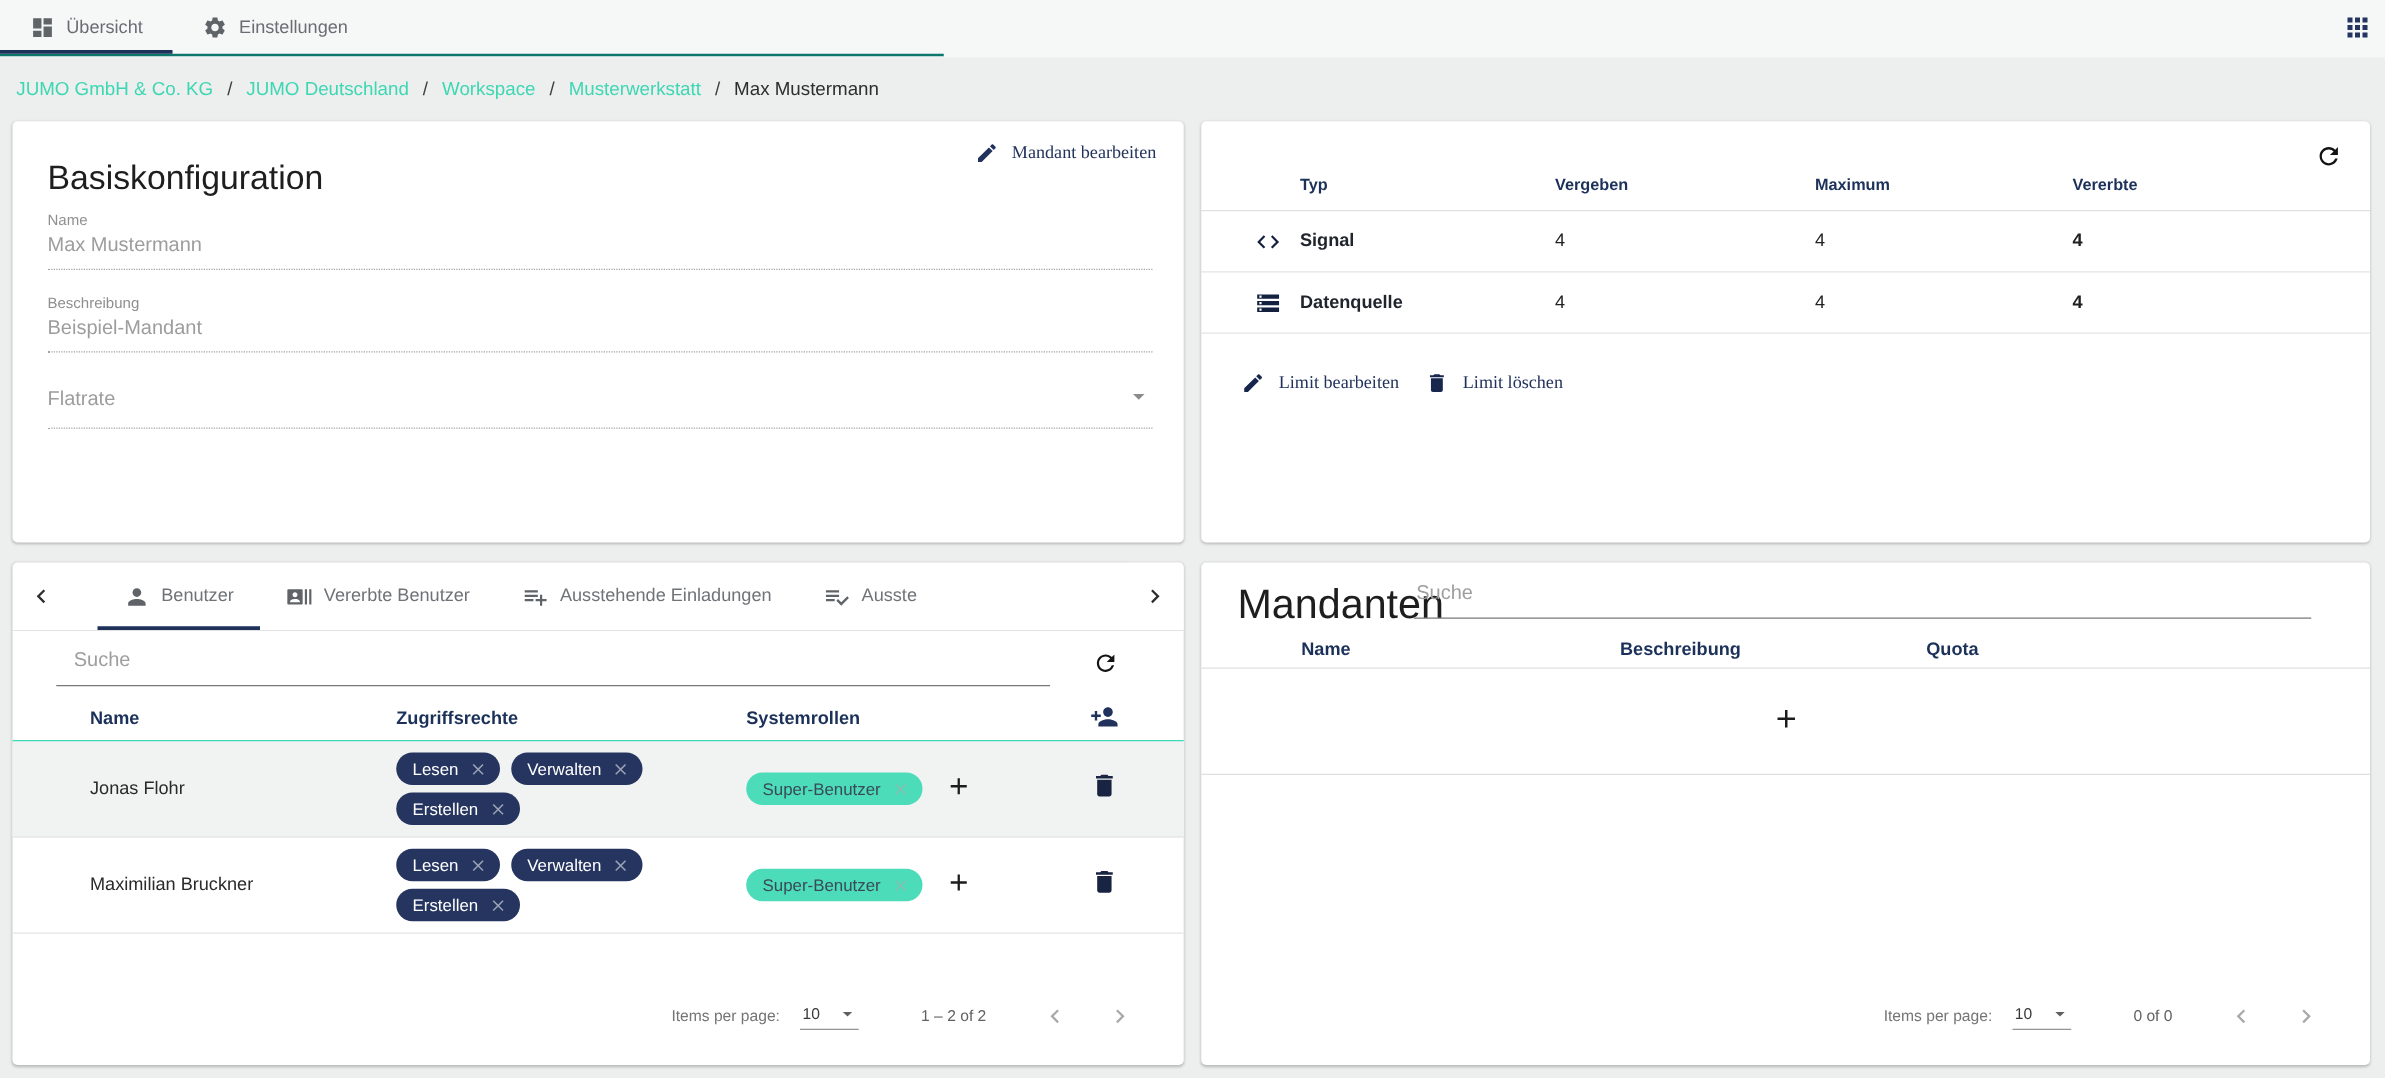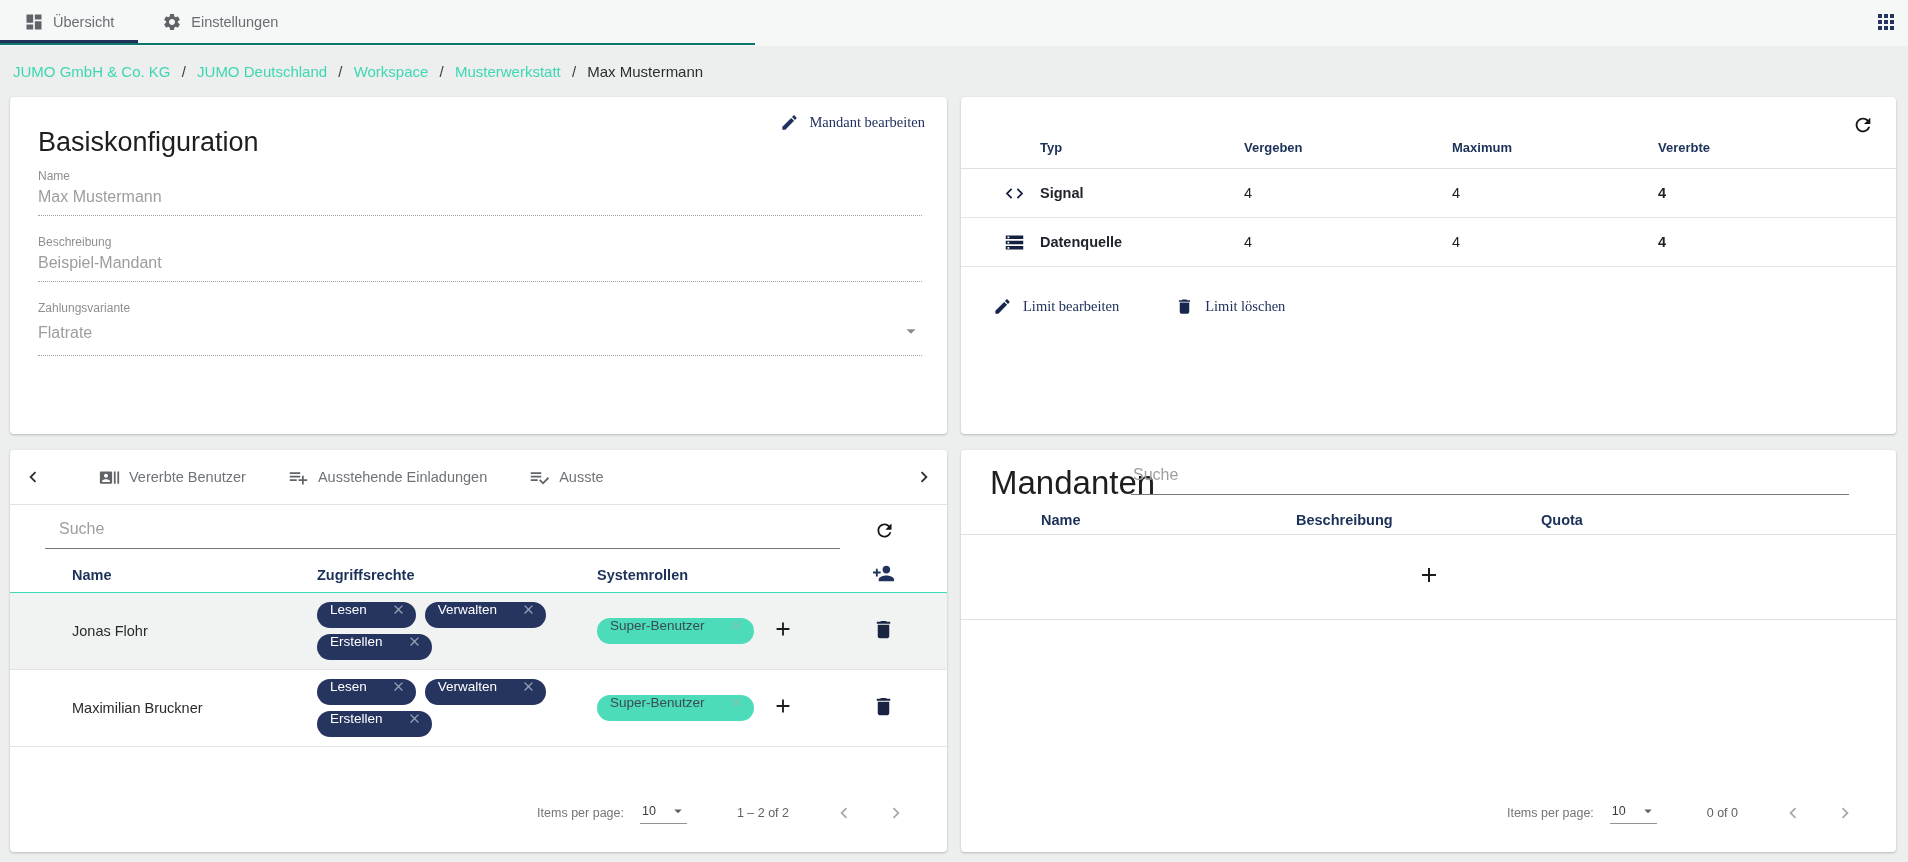--- a/index.html
+++ b/index.html
@@ -54,21 +54,21 @@
   .lrow { display:grid; grid-template-columns:240px 208px 206px 1fr; padding-left:43px; align-items:center; }
   .lhead { height:42px; border-bottom:1px solid #e0e0e0; }
   .lhead .lc { font-weight:700; font-size:13px; color:#1b3159; }
   .lhead .c1 { padding-left:36px; }
   .lbody .lrow { height:49px; border-bottom:1px solid #e4e4e4; }
   .lc.c1 { display:flex; align-items:center; gap:15px; }
   .lc.c1 svg { width:21px; height:21px; fill:#13203f; flex:none; }
   .lname { font-weight:700; font-size:14.5px; color:#20242c; }
   .lval { font-size:14.5px; color:#212121; }
   .lval.bold { font-weight:700; }
-  .lactions { position:absolute; top:200px; left:32px; display:flex; gap:56px; }
+  .lactions { position:absolute; top:200px; left:32px; display:flex; gap:21px; }
   .lact-btn { display:flex; align-items:center; gap:11px; color:#21325c; font-size:14.5px; }
   .lact-btn svg { width:19px; height:19px; fill:#16264d; }
 
   
   .tabbar { position:relative; height:55px; border-bottom:1px solid #e2e2e2; display:flex; align-items:stretch;
             overflow:hidden; border-radius:4px 4px 0 0; }
   .tscroll { width:46px; display:flex; align-items:center; justify-content:center; cursor:pointer; flex:none; }
   .tscroll svg { width:22px; height:22px; fill:#2e2e2e; }
   .tscroll.right { position:absolute; right:0; top:0; height:54px; background:#fff; z-index:2; }
   .tabs3 { display:flex; margin-left:22px; }
@@ -85,21 +85,21 @@
   .utable { position:absolute; top:108px; left:0; right:0; }
   .u-grid { display:grid; grid-template-columns:245px 280px 255px 1fr; padding-left:62px; padding-right:52px; align-items:center; }
   .uhead { height:34px; }
   .uhead .uc { font-weight:700; font-size:14.5px; color:#1b3159; }
   .uc.last { justify-self:end; }
   .addperson svg { width:23px; height:23px; fill:#21325c; }
   .u-row { border-bottom:1px solid #e4e4e4; }
   .u-row.shaded { background:#f1f2f2; border-top:1px solid #3cdab6; }
   .uc.uname { font-size:14.5px; color:#2a2a2a; }
   .chips { display:flex; flex-wrap:wrap; gap:6px 9px; padding:9px 0; max-width:250px; }
-  .chip { display:inline-flex; align-items:flex-start; gap:24px; height:26px; padding:0 10px 0 13px;
+  .chip { display:inline-flex; align-items:center; gap:8px; height:26px; padding:0 10px 0 13px;
           border-radius:16px; font-size:13.5px; cursor:pointer; }
   .chip.navy { background:#263560; color:#fff; }
   .chip.navy .chip-x { fill:#98a0b4; }
   .chip.teal { background:#4cdcba; color:#394b54; }
   .chip.teal .chip-x { fill:#84bfae; }
   .chip-x { width:15px; height:15px; flex:none; }
   .roles { display:flex; align-items:center; gap:18px; }
   .addrole svg { width:22px; height:22px; fill:#1c1c1c; }
   .trash-btn svg { width:23px; height:23px; fill:#182441; }
   .uc.trash { justify-self:end; }
@@ -176,21 +176,20 @@
           <div class="f-value">Max Mustermann</div>
         </div>
     </div>
     <div class="field">
       <div class="f-label">Beschreibung</div>
       <div class="f-value-row">
           <div class="f-value">Beispiel-Mandant</div>
         </div>
     </div>
     <div class="field">
-      <div class="f-label">Zahlungsvariante</div>
       <div class="f-value-row">
         <div class="f-value">Flatrate</div>
         <span class="f-arrow"><svg viewBox="0 0 24 24">
               <path d="M7 10l5 5 5-5z"></path>
             </svg></span>
       </div>
     </div>
   </div>
 </div>
 
@@ -249,20 +248,26 @@
 </div>
 
 <div class="card card3">
   <div class="tabbar">
     <div class="tscroll">
       <svg viewBox="0 0 24 24">
           <path d="M15.41 7.41 14 6l-6 6 6 6 1.41-1.41L10.83 12z"></path>
         </svg>
     </div>
     <div class="tabs3">
+      <div class="tab3 active">
+        <svg viewBox="0 0 24 24">
+            <path d="M12 12c2.21 0 4-1.79 4-4s-1.79-4-4-4-4 1.79-4 4 1.79 4 4 4zm0 2c-2.67 0-8 1.34-8 4v2h16v-2c0-2.66-5.33-4-8-4z"></path>
+          </svg>
+        <span>Benutzer</span>
+      </div>
       <div class="tab3">
         <svg viewBox="0 0 24 24">
             <path d="M21 5v14h2V5h-2zm-4 14h2V5h-2v14zM14 5H2c-.55 0-1 .45-1 1v12c0 .55.45 1 1 1h12c.55 0 1-.45 1-1V6c0-.55-.45-1-1-1zM8 7.75c1.24 0 2.25 1.01 2.25 2.25S9.24 12.25 8 12.25 5.75 11.24 5.75 10 6.76 7.75 8 7.75zM12.5 17h-9v-.75c0-1.5 3-2.25 4.5-2.25s4.5.75 4.5 2.25V17z"></path>
           </svg>
         <span>Vererbte Benutzer</span>
       </div>
       <div class="tab3">
         <svg viewBox="0 0 24 24">
             <path d="M14 10H2v2h12v-2zm0-4H2v2h12V6zm4 8v-4h-2v4h-4v2h4v4h2v-4h4v-2h-4zM2 16h8v-2H2v2z"></path>
           </svg>

